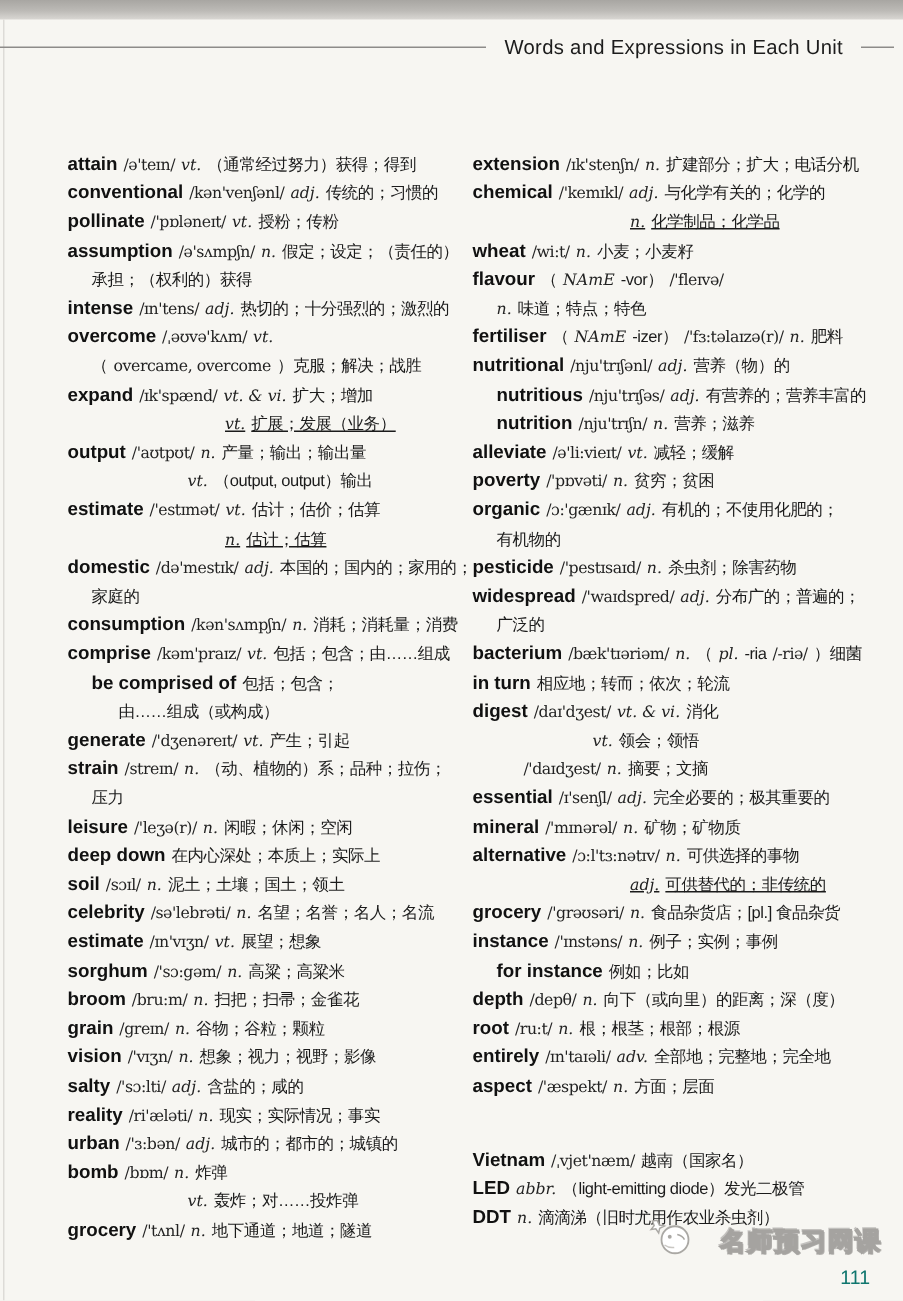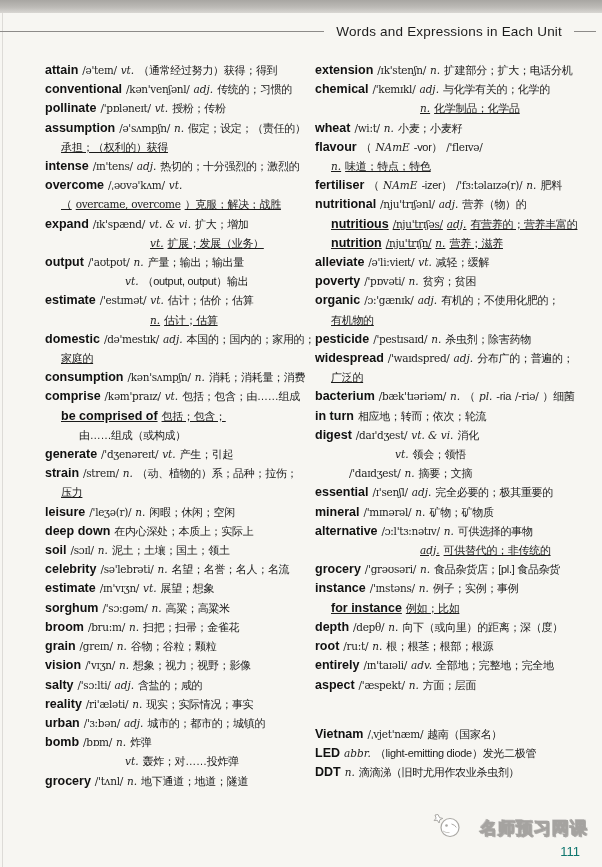--- a/index.html
+++ b/index.html
@@ -28,30 +28,30 @@
   .rule-left { flex:1; margin-right:12px; }
   .rule-right { width:22px; margin-left:12px; margin-right:6px; }
   .page-title {
     font-size:13.5px; font-weight:400; color:#1c1c1c;
     letter-spacing:0.2px; white-space:nowrap;
   }
   .columns {
     position:absolute; top:60px; left:45px; right:14px;
     display:flex;
   }
-  .col { display:block; }
+  .col { display:block;margin-top:40px; }
   .col-left  { width:268px; flex:none; }
   .col-right { width:275px; flex:none; margin-left:2px; }
   .entry { margin:0; }
   .entry.gap { margin-top:30px; }
   .line {
     line-height:17.2px; white-space:nowrap; color:#1b1b1b;
   }
   .ind0 { margin-left:0; }
-  .ind1 { margin-left:16px;text-decoration:underline; }
+  .ind1 { margin-left:16px; }
   .ind2 { margin-left:80px; }
   .ind3 { margin-left:105px;text-decoration:underline; }
   .ind4 { margin-left:34px; }
   .seg-w {
     font-family:"Liberation Sans", sans-serif;
     font-weight:700; font-size:12.5px; color:#111;
   }
   .seg-p {
     font-family:"DejaVu Serif", serif;
     font-size:10.5px; letter-spacing:-0.3px; color:#222;

